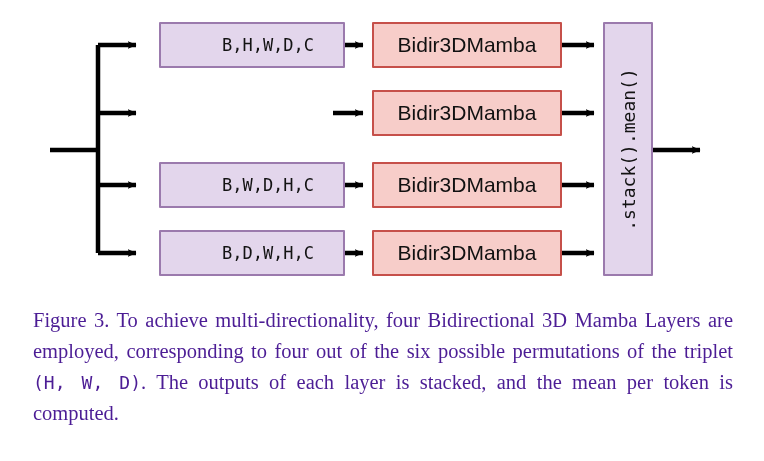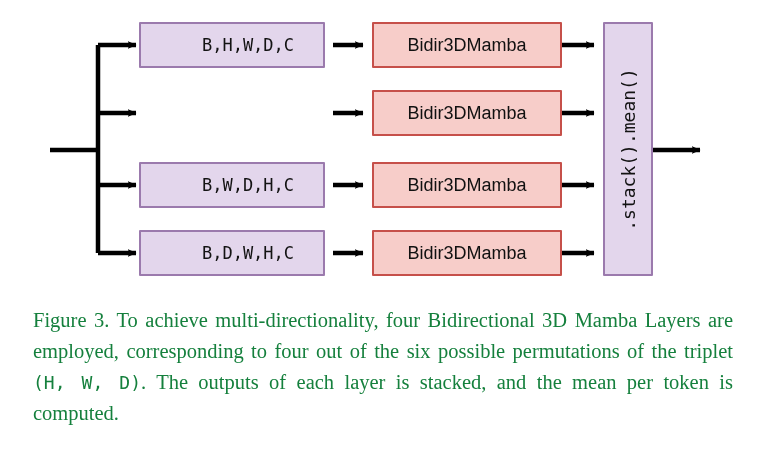--- a/index.html
+++ b/index.html
@@ -43,41 +43,41 @@
     align-items: center;
     justify-content: center;
     border-radius: 1px;
   }
 
   .perm-box {
     background: #e3d6ec;
     border: 2px solid #9b7aad;
     width: 186px;
     height: 46px;
-    left: 139px;
+    left: 159px;
     padding-left: 32px;
   }
   .perm-label {
     font-family: "DejaVu Sans Mono", monospace;
     font-size: 17px;
     color: #131313;
     letter-spacing: 0px;
     white-space: pre;
   }
 
   .mamba-box {
     background: #f7cdc9;
     border: 2px solid #c6504a;
     width: 190px;
     height: 46px;
     left: 372px;
   }
   .mamba-label {
     font-family: "Liberation Sans", sans-serif;
-    font-size: 18px;
+    font-size: 21px;
     color: #111111;
     white-space: pre;
   }
 
   .stack-box {
     background: #e3d6ec;
     border: 2px solid #9b7aad;
     width: 50px;
     height: 254px;
     left: 603px;
@@ -99,21 +99,21 @@
 
   
   #caption {
     position: absolute;
     left: 33px;
     top: 305px;
     width: 700px;
     font-family: "Liberation Serif", serif;
     font-size: 20.5px;
     line-height: 31px;
-    color: #15803d;
+    color: #4c1d95;
     text-align: justify;
     text-justify: inter-word;
   }
   #caption .mono {
     font-family: "DejaVu Sans Mono", monospace;
     font-size: 18px;
   }
 </style>
 </head>
 <body>

